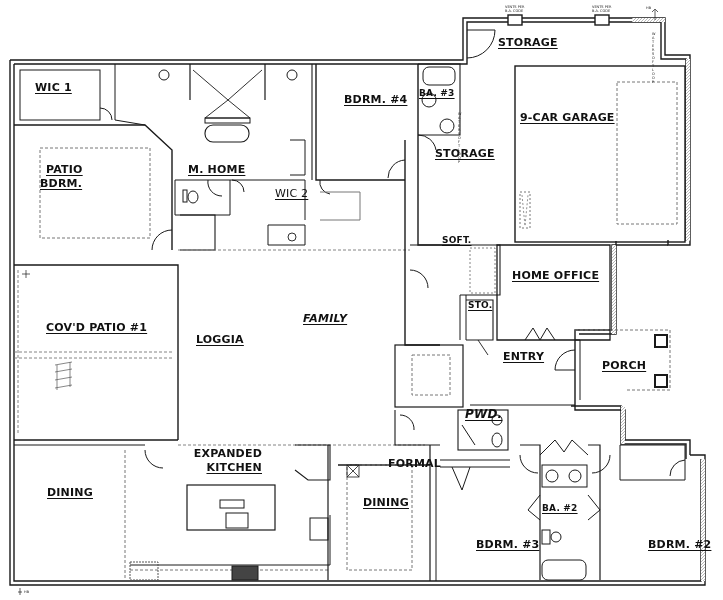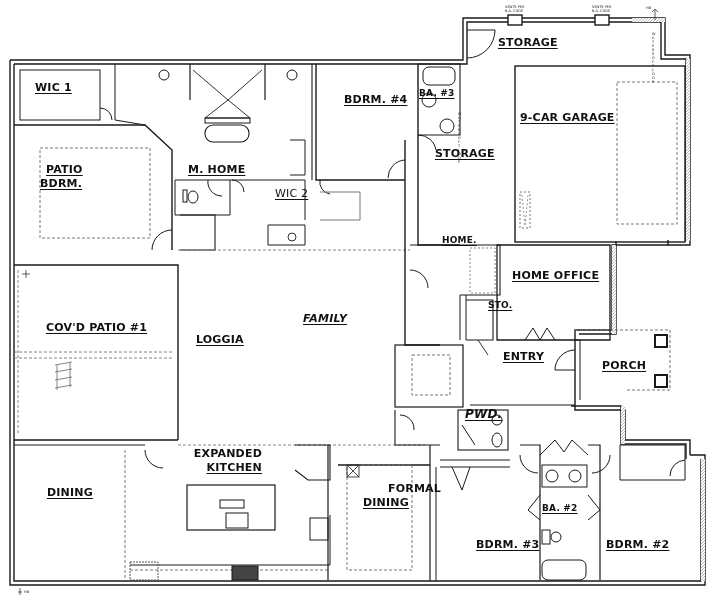--- a/index.html
+++ b/index.html
@@ -177,37 +177,37 @@
 <div class="label" style="left:498px;top:37px;">STORAGE</div>
 <div class="label" style="left:35px;top:82px;font-weight:bold;text-align:right;">WIC 1</div>
 <div class="label" style="left:344px;top:94px;">BDRM. #4</div>
 <div class="label" style="left:419px;top:88px;font-size:9px;">BA. #3</div>
 <div class="label" style="left:520px;top:112px;">9-CAR GARAGE</div>
 <div class="label" style="left:46px;top:164px;">PATIO</div>
 <div class="label" style="left:40px;top:178px;">BDRM.</div>
 <div class="label" style="left:188px;top:164px;">M. HOME</div>
 <div class="label" style="left:275px;top:188px;font-weight:normal;">WIC 2</div>
 <div class="label" style="left:435px;top:148px;">STORAGE</div>
-<div class="label" style="left:442px;top:235px;font-size:9px;">HOME.</div>
+<div class="label" style="left:442px;top:235px;font-size:9px;">SOFT.</div>
 <div class="label" style="left:512px;top:270px;">HOME OFFICE</div>
-<div class="label" style="left:468px;top:300px;font-size:9px;padding-left:20px;">STO.</div>
+<div class="label" style="left:468px;top:300px;font-size:9px;">STO.</div>
 <div class="label" style="left:46px;top:322px;">COV'D PATIO #1</div>
 <div class="label" style="left:196px;top:334px;">LOGGIA</div>
 <div class="label" style="left:303px;top:313px;font-style:italic;">FAMILY</div>
 <div class="label" style="left:503px;top:351px;">ENTRY</div>
 <div class="label" style="left:602px;top:360px;">PORCH</div>
 <div class="label" style="left:465px;top:409px;font-size:12px;font-style:italic;">PWD.</div>
 <div class="label center" style="left:192px;top:448px;width:70px;text-decoration:none;">EXPANDED</div>
 <div class="label center" style="left:192px;top:462px;width:70px;">KITCHEN</div>
 <div class="label" style="left:47px;top:487px;">DINING</div>
-<div class="label" style="left:363px;top:483px;text-decoration:none;padding-left:25px;">FORMAL</div>
+<div class="label" style="left:363px;top:458px;text-decoration:none;padding-left:25px;">FORMAL</div>
 <div class="label" style="left:363px;top:497px;">DINING</div>
 <div class="label" style="left:542px;top:503px;font-size:9px;">BA. #2</div>
 <div class="label" style="left:476px;top:539px;">BDRM. #3</div>
-<div class="label" style="left:606px;top:539px;">BDRM. #2</div>
+<div class="label" style="left:648px;top:539px;">BDRM. #2</div>
 
 <div class="tiny" style="left:505px;top:5px;white-space:pre;">VENTS PER
 B.A. CODE</div>
 <div class="tiny" style="left:592px;top:5px;white-space:pre;">VENTS PER
 B.A. CODE</div>
 <div class="tiny" style="left:646px;top:6px;">HB</div>
 <div class="tiny" style="left:24px;top:590px;">HB</div>
 <div class="tiny" style="left:458px;top:112px;width:4px;white-space:normal;word-break:break-all;">WATER SOFT LOOP</div>
 <div class="tiny" style="left:652px;top:32px;width:4px;white-space:normal;word-break:break-all;">WATER SOFT LOOP</div>
 

